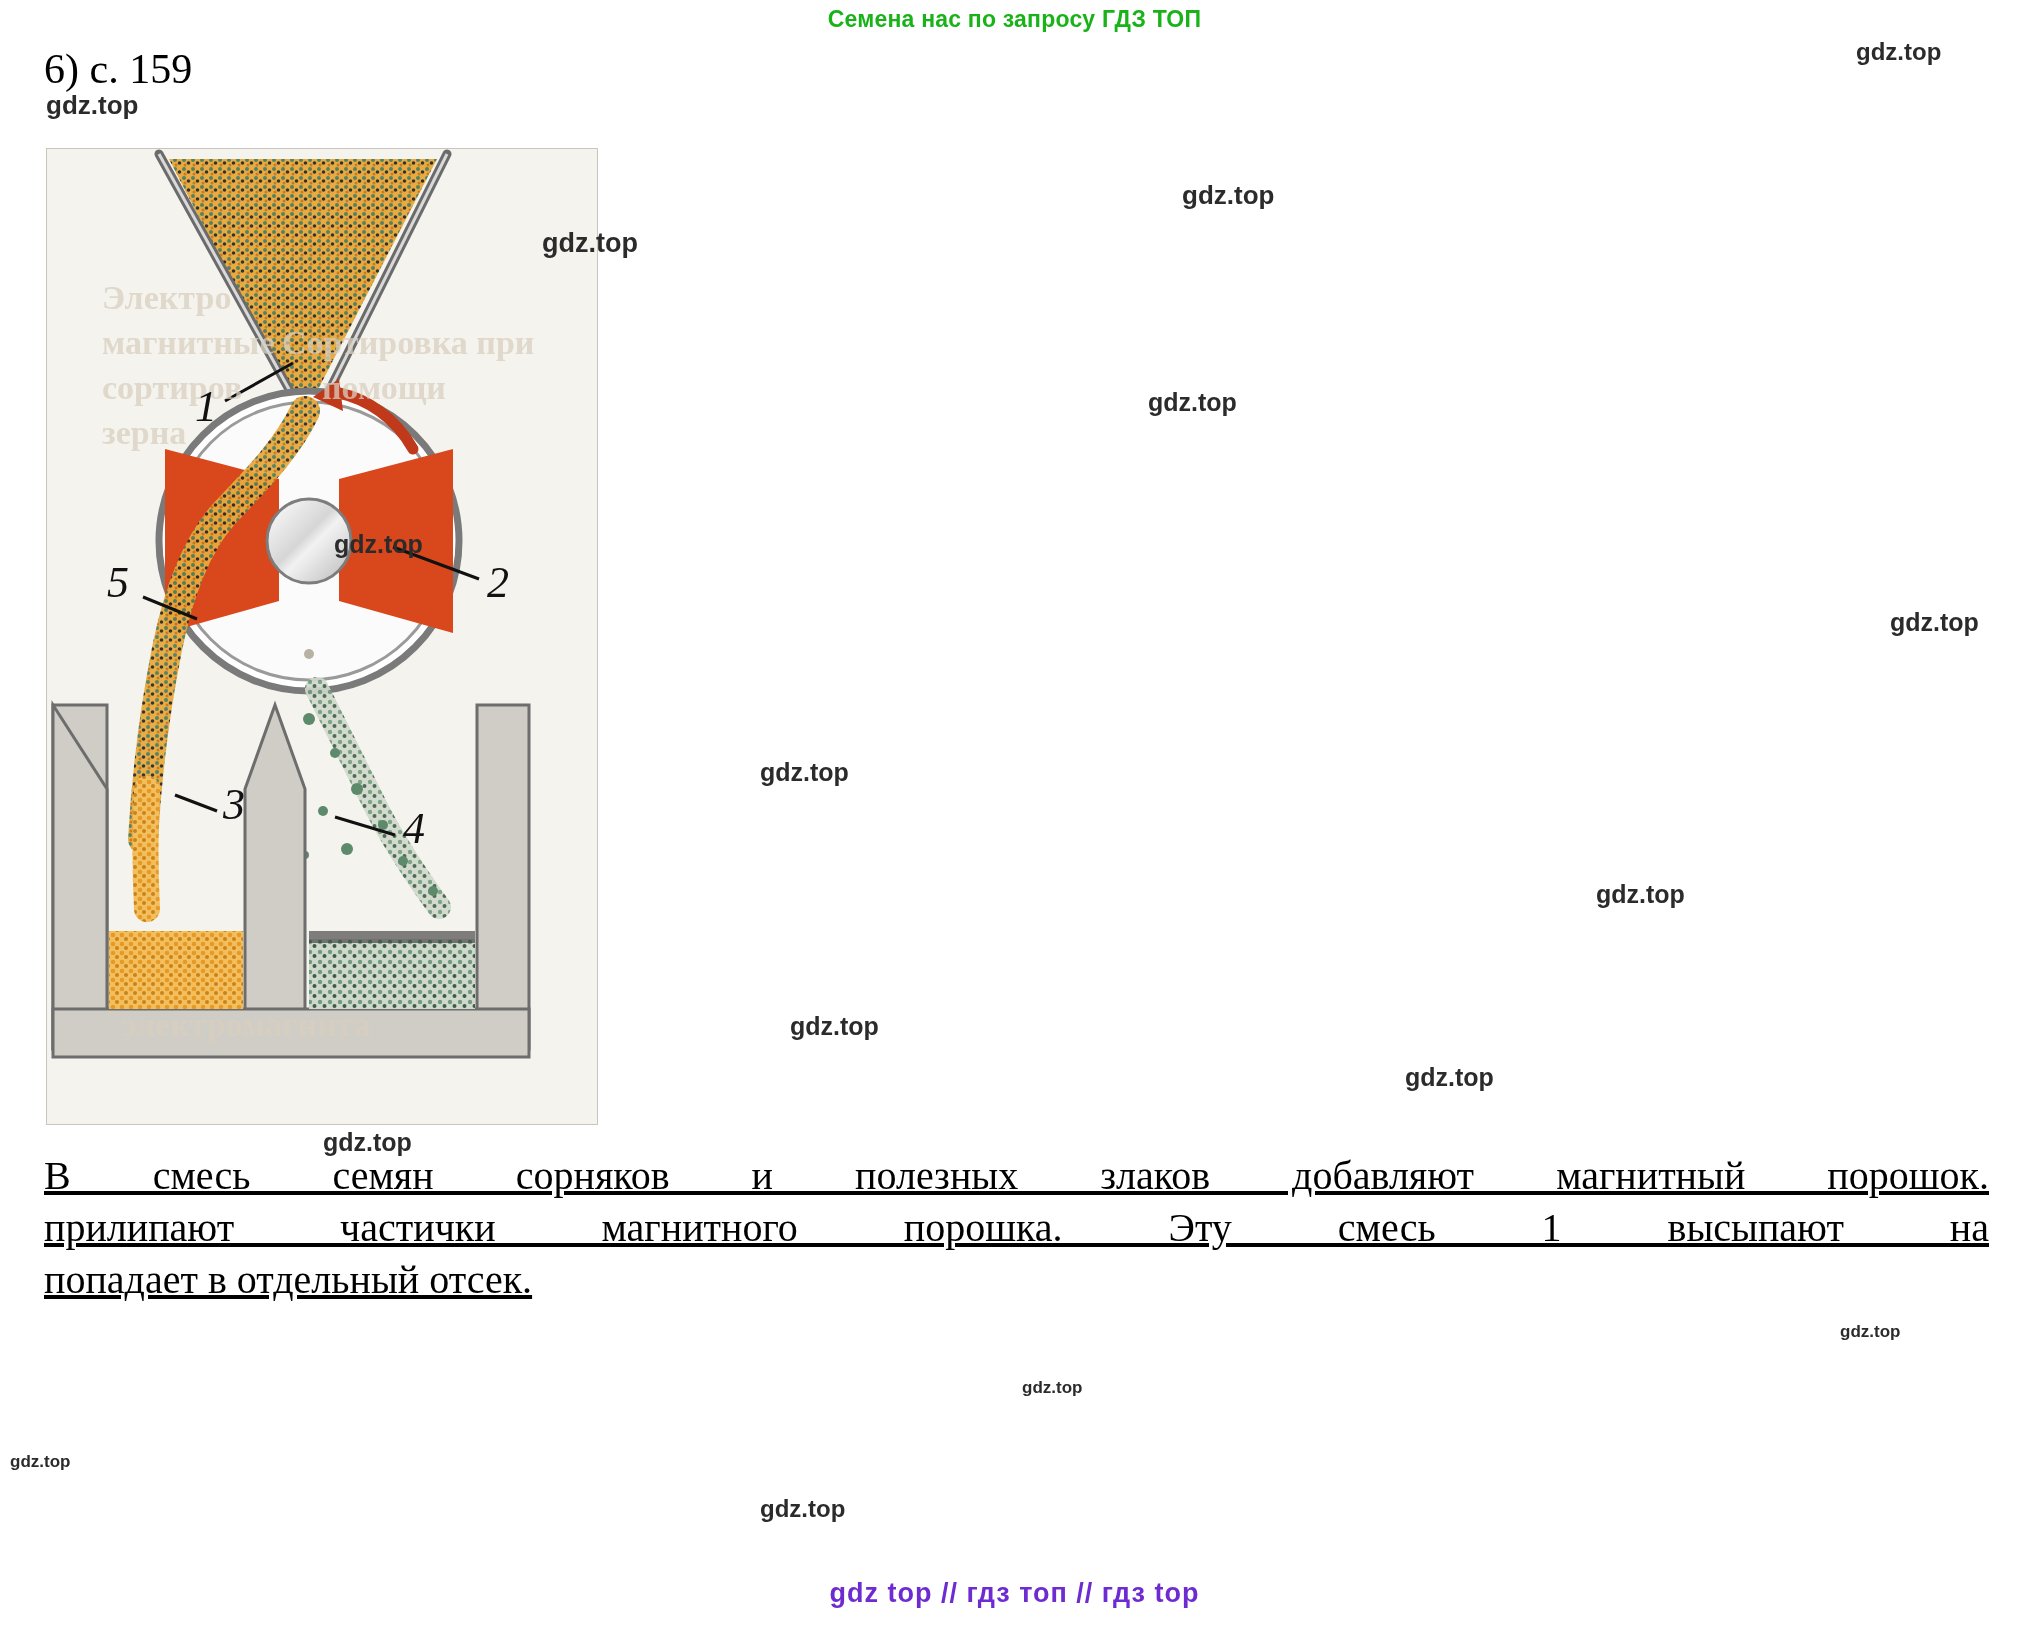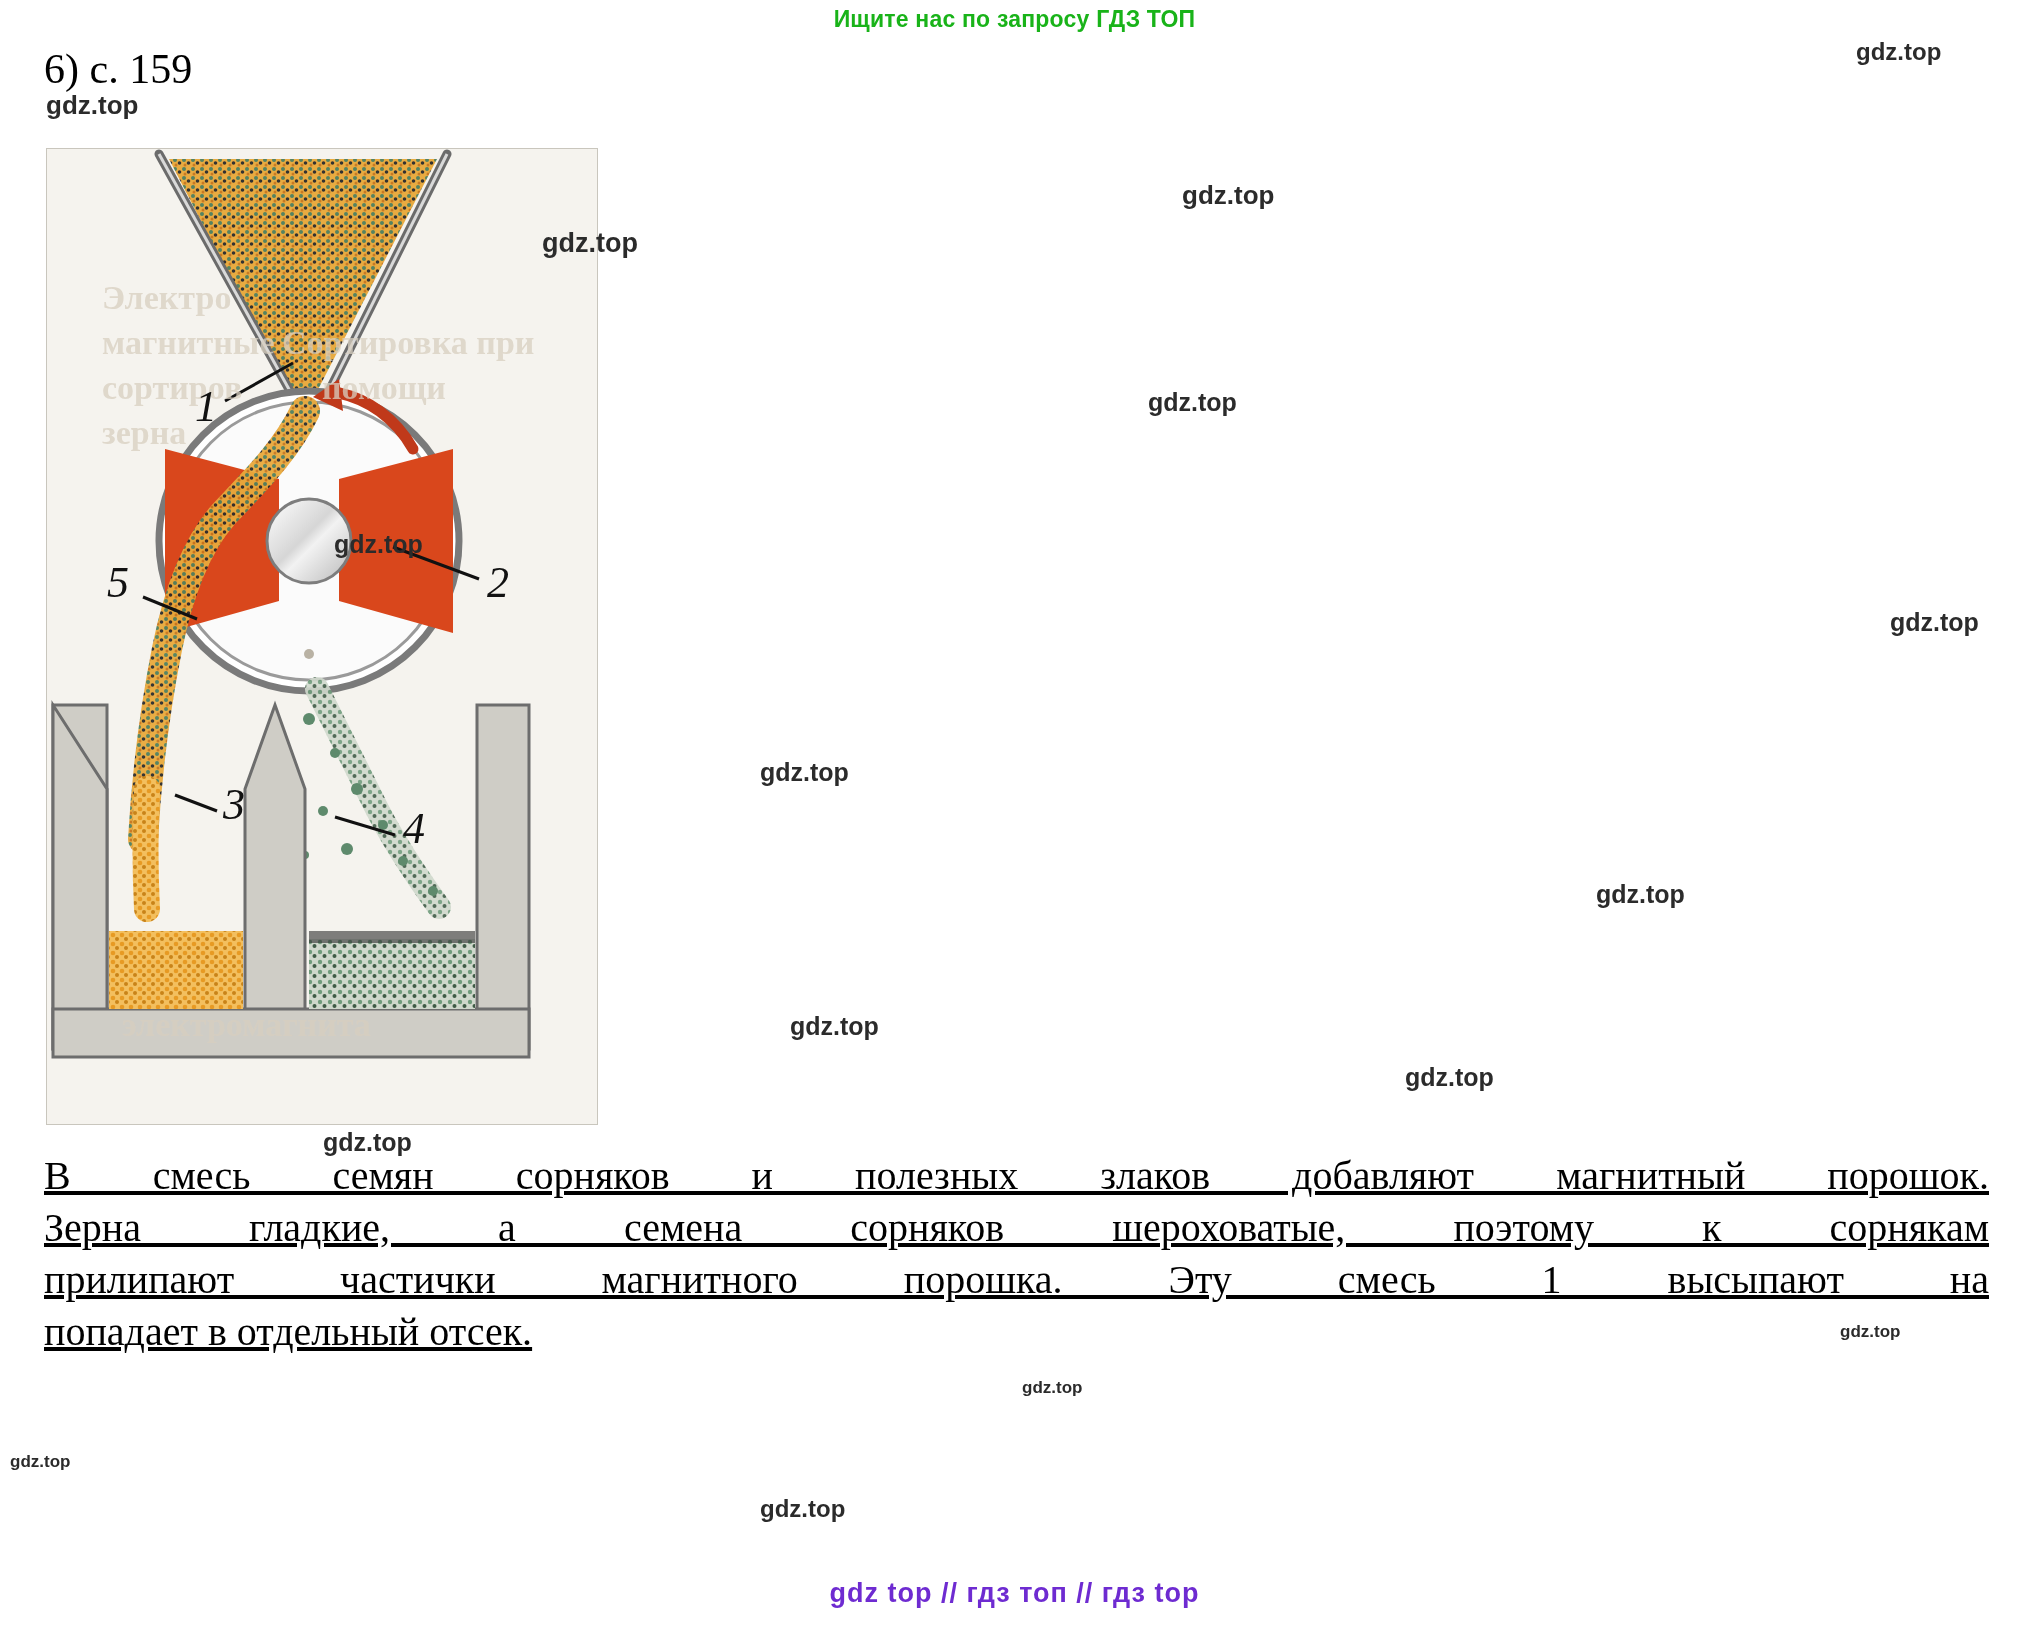--- a/index.html
+++ b/index.html
@@ -95,21 +95,21 @@
     color: #6e2bd1;
     font-family: "Liberation Sans", sans-serif;
     font-weight: bold;
     font-size: 27px;
     letter-spacing: 1px;
   }
 </style>
 </head>
 <body>
 
-<div class="top-banner">Ищите нас по запросу ГДЗ ТОП</div>
+<div class="top-banner">Семена нас по запросу ГДЗ ТОП</div>
 
 <div class="task-number">6) с. 159</div>
 
 <div class="figure">
   <svg class="fig-svg" width="550" height="975" viewBox="0 0 550 975">
     <defs>
       <linearGradient id="drumCore" x1="0" y1="0" x2="1" y2="1">
         <stop offset="0%" stop-color="#ffffff"></stop>
         <stop offset="45%" stop-color="#d6d6d6"></stop>
         <stop offset="55%" stop-color="#f2f2f2"></stop>
@@ -217,18 +217,17 @@
 <div class="wm" style="left:790px;top:1012px;font-size:25px;">gdz.top</div>
 <div class="wm" style="left:1405px;top:1063px;font-size:25px;">gdz.top</div>
 <div class="wm" style="left:323px;top:1128px;font-size:25px;">gdz.top</div>
 <div class="wm" style="left:1840px;top:1322px;font-size:17px;">gdz.top</div>
 <div class="wm" style="left:1022px;top:1378px;font-size:17px;">gdz.top</div>
 <div class="wm" style="left:10px;top:1452px;font-size:17px;">gdz.top</div>
 <div class="wm" style="left:760px;top:1495px;font-size:24px;">gdz.top</div>
 
 <div class="body-text">
   <div style="text-align:justify;text-align-last:justify;">В смесь семян сорняков и полезных злаков добавляют магнитный порошок.</div>
-  <div style="text-align:justify;text-align-last:justify;">Зерна гладкие, а семена сорняков шероховатые, поэтому к сорнякам</div>
   <div style="text-align:justify;text-align-last:justify;">прилипают частички магнитного порошка. Эту смесь 1 высыпают на</div>
   <div class="last-line">попадает в отдельный отсек.</div>
 </div>
 
 <div class="bottom-line">gdz top  //  гдз топ  //  гдз top</div>
 
 </body></html>

